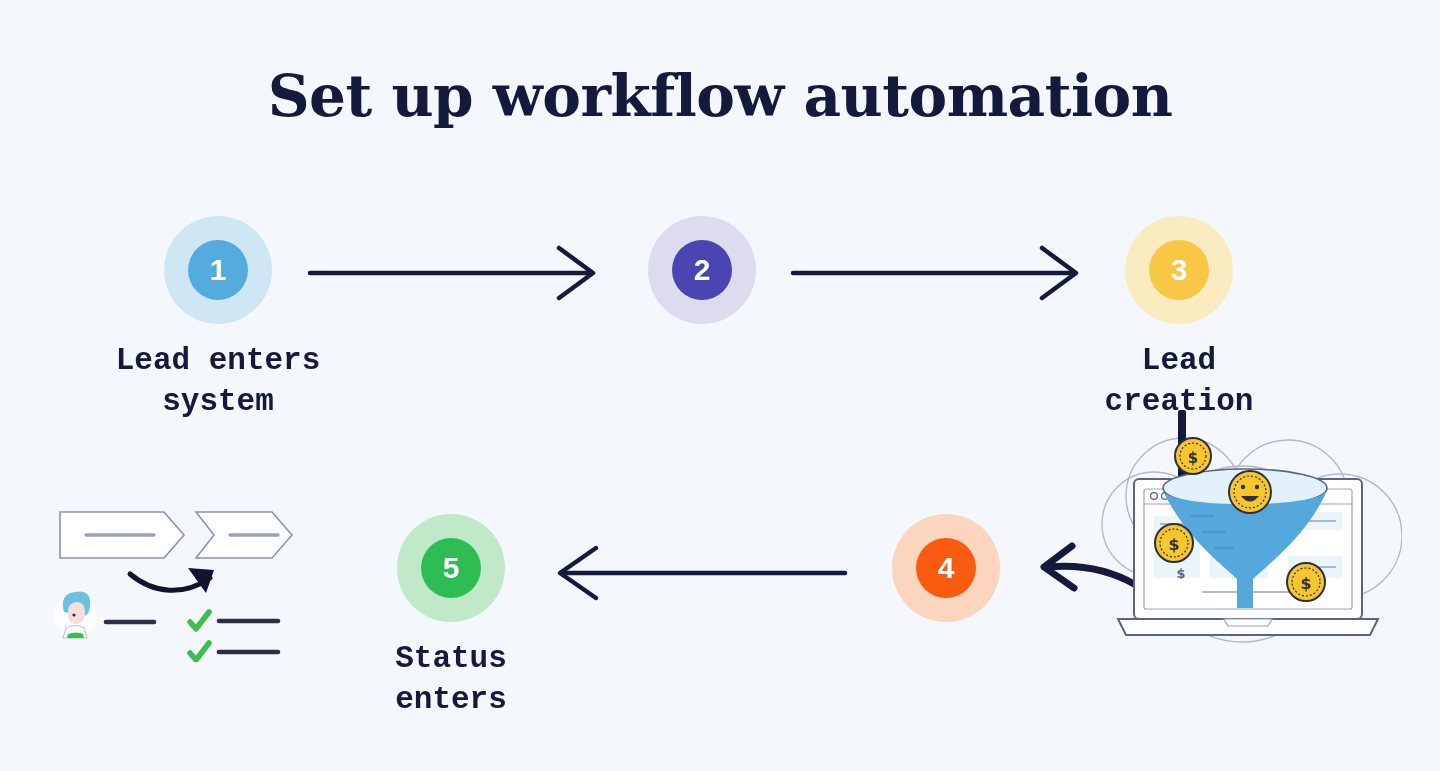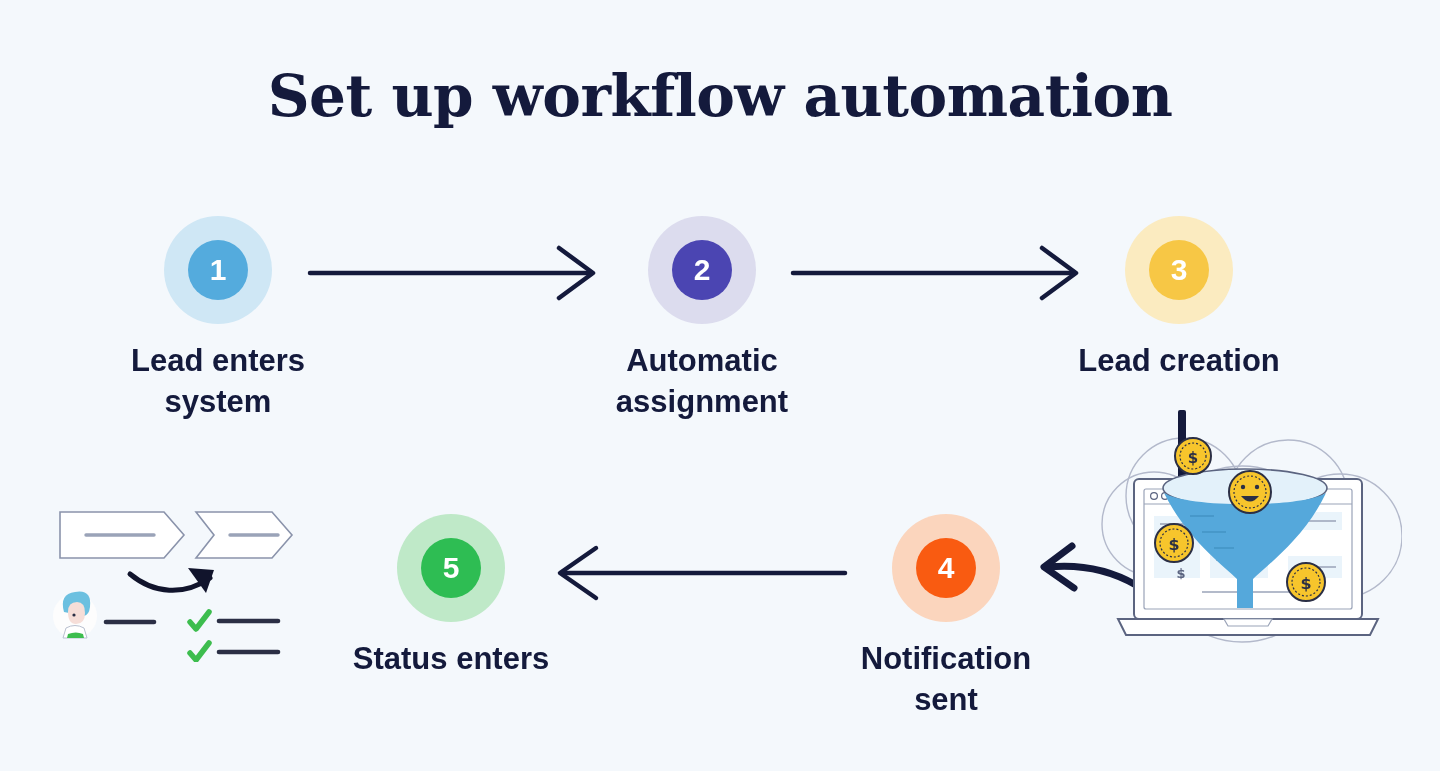--- a/index.html
+++ b/index.html
@@ -64,20 +64,21 @@
     line-height: 1;
     font-family: "Liberation Sans", sans-serif;
   }
   .step-label {
     margin-top: 16px;
     font-weight: 700;
     font-size: 31px;
     line-height: 1.33;
     color: #141a3c;
     white-space: pre-line;
+    font-family: Liberation Mono, monospace;
   }
 
   
   #step-1 { left: 108px;  top: 216px; }
   #step-2 { left: 592px;  top: 216px; }
   #step-3 { left: 1069px; top: 216px; }
   #step-4 { left: 836px;  top: 514px; }
   #step-5 { left: 341px;  top: 514px; }
 
   
@@ -108,40 +109,37 @@
     <div class="step-label">Lead enters
 system</div>
   </div>
 
   <div class="step" id="step-2">
     <div class="halo" style="background:#dcdcee;">
       <div class="bullet" style="background:#4b45b2;">
         <span>2</span>
       </div>
     </div>
-    <div class="step-label">Automatic
-assignment</div>
   </div>
 
   <div class="step" id="step-3">
     <div class="halo" style="background:#fbebc0;">
       <div class="bullet" style="background:#f7c745;">
         <span>3</span>
       </div>
     </div>
     <div class="step-label">Lead creation</div>
   </div>
 
   <div class="step" id="step-4">
     <div class="halo" style="background:#fbd5bd;">
       <div class="bullet" style="background:#f95b11;">
         <span>4</span>
       </div>
     </div>
-    <div class="step-label">Notification sent</div>
   </div>
 
   <div class="step" id="step-5">
     <div class="halo" style="background:#bfe9c8;">
       <div class="bullet" style="background:#2ebd53;">
         <span>5</span>
       </div>
     </div>
     <div class="step-label">Status enters</div>
   </div>

